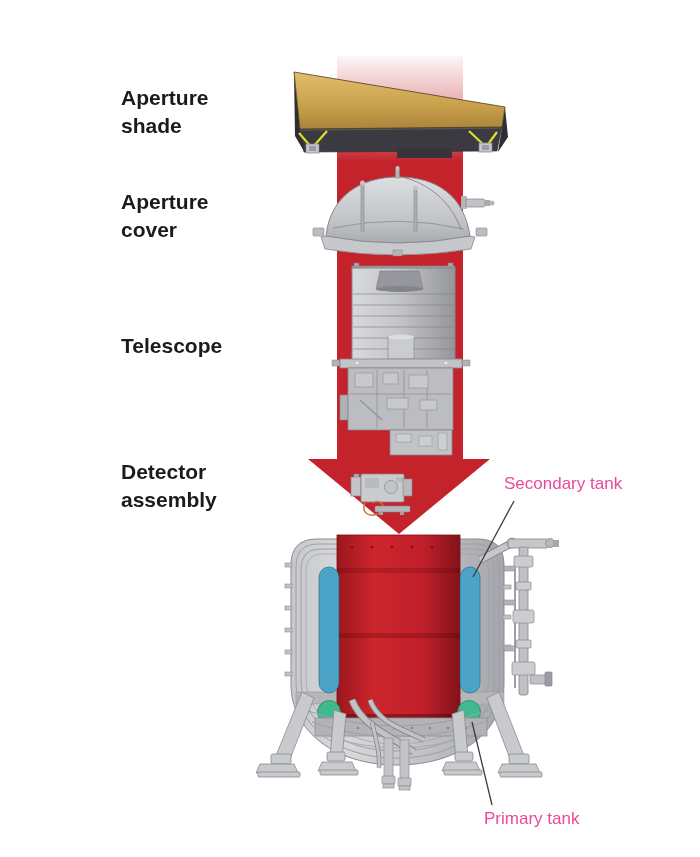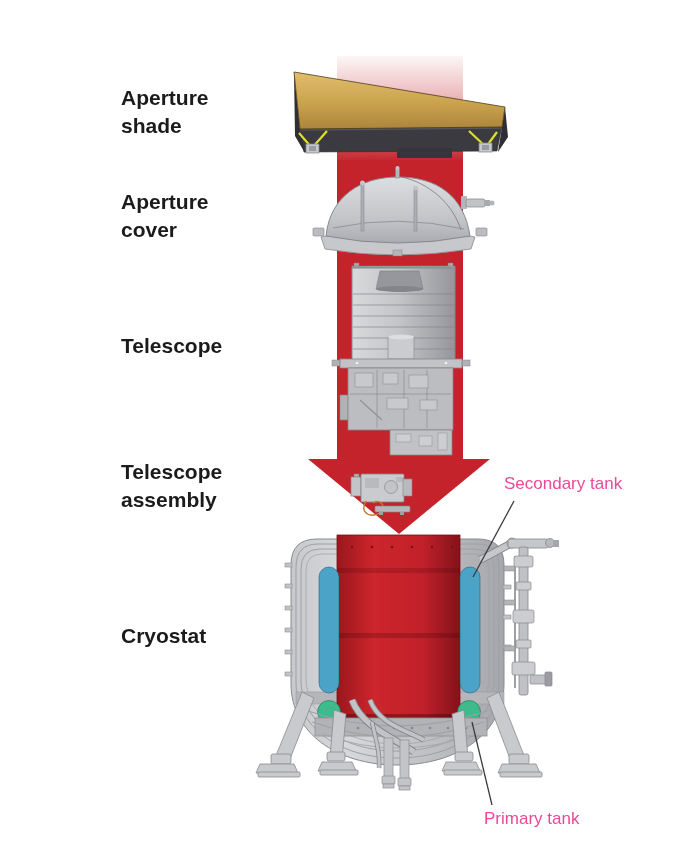--- a/index.html
+++ b/index.html
@@ -282,19 +282,18 @@
     </g>
   </g>
 
   <line x1="514" y1="501" x2="473" y2="577" stroke-width="1.3" stroke="#3c3c3c"></line>
   <line x1="472" y1="722" x2="492" y2="805" stroke-width="1.3" stroke="#3c3c3c"></line>
 </svg>
 
 <div class="comp-label" style="top:84px">Aperture shade</div>
 <div class="comp-label" style="top:188px">Aperture cover</div>
 <div class="comp-label" style="top:332px">Telescope</div>
-<div class="comp-label" style="top:458px">Telescope assembly</div>
-<div class="comp-label" style="top:622px">Cryostat</div>
+<div class="comp-label" style="top:458px">Detector assembly</div>
 
 <div class="anno-label" style="left:504px;top:474px">Secondary tank</div>
 <div class="anno-label" style="left:484px;top:809px">Primary tank</div>
 
 </div>
 
 </body></html>

